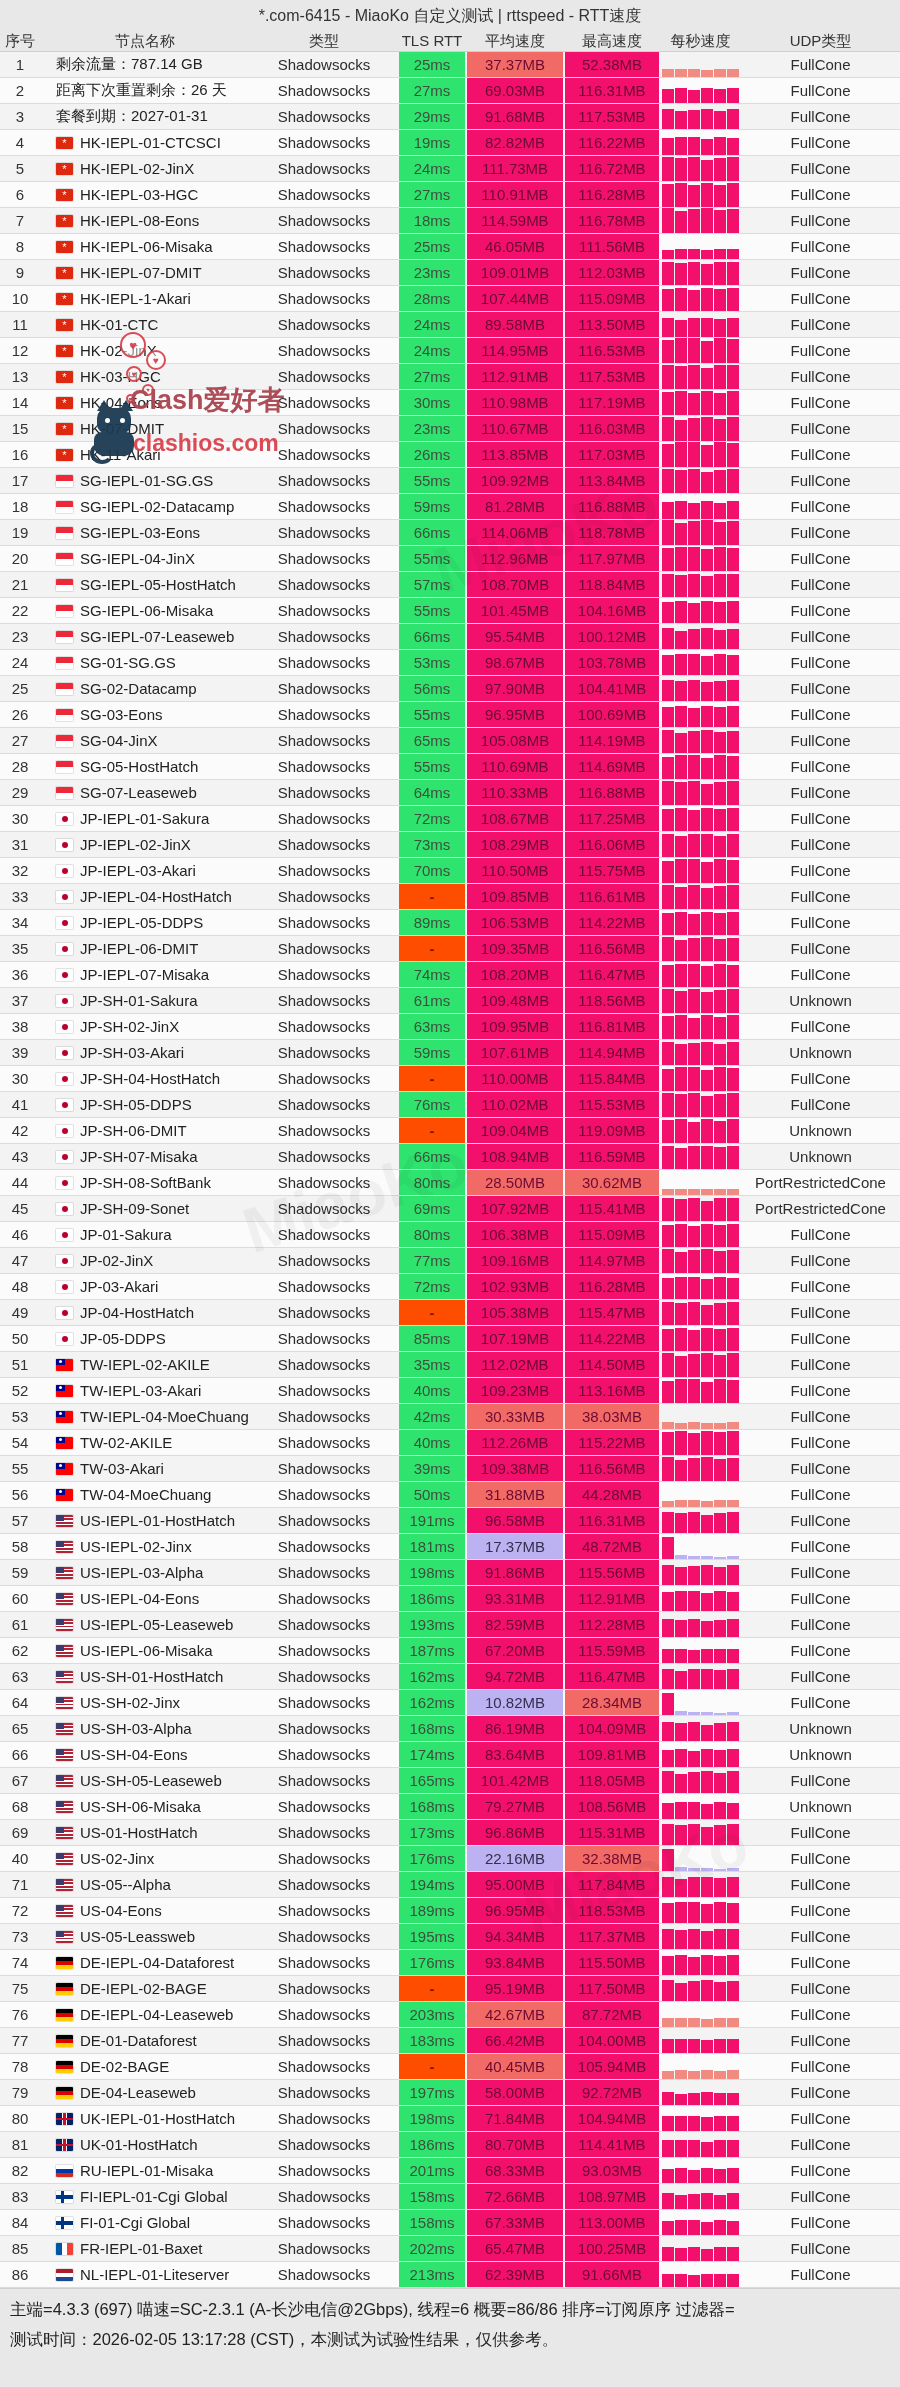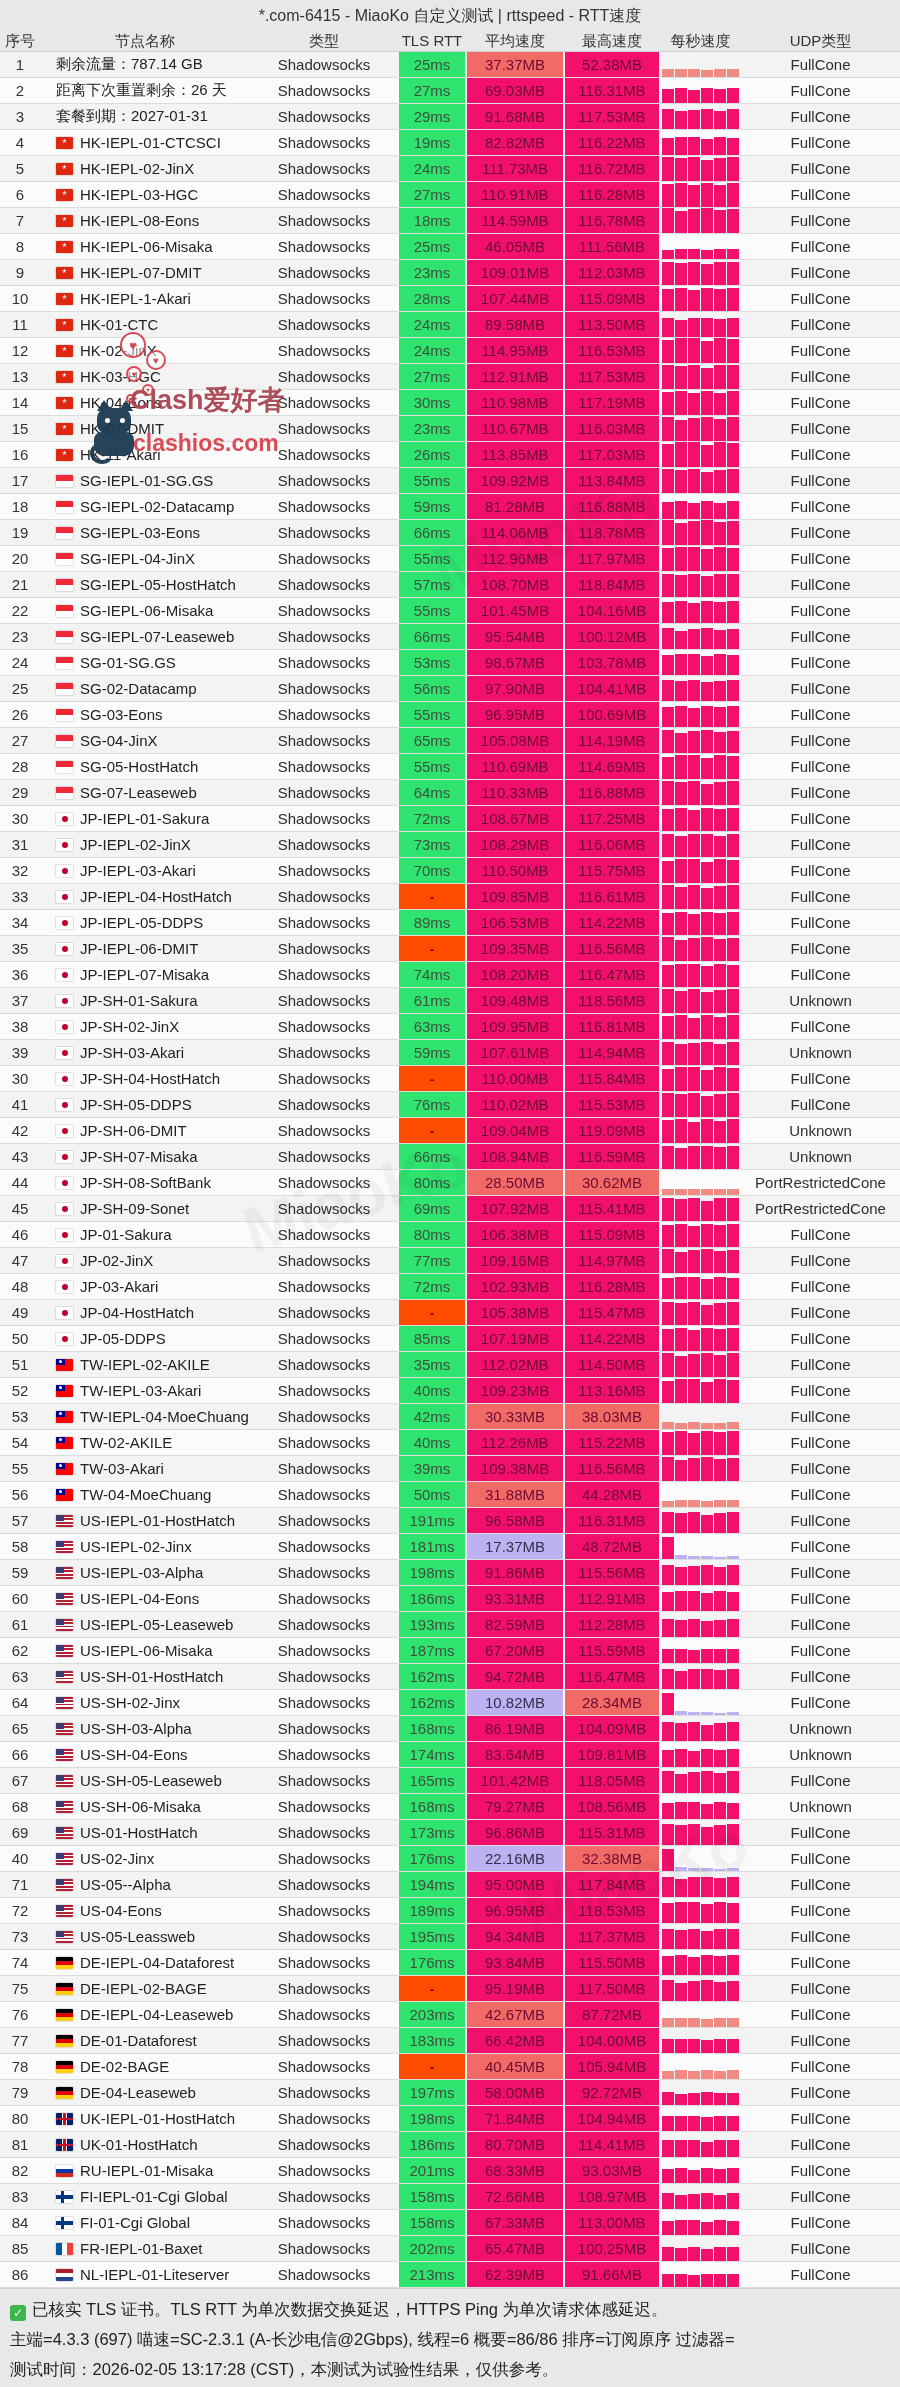--- a/index.html
+++ b/index.html
@@ -2364,20 +2364,17 @@
     </div>
     <div class="wm-title">Clash爱好者</div>
     <div class="wm-site">clashios.com</div>
   </div>
 
   <div class="ghost" style="left:430px;top:500px;">MiaoKo</div>
   <div class="ghost" style="left:240px;top:1160px;">MiaoKo</div>
   <div class="ghost" style="left:520px;top:1840px;">MiaoKo</div>
 
   <div class="footer">
-    <div class="fl">
-      <span class="check">✓</span><span>已核实 TLS 证书。TLS RTT 为单次数据交换延迟，HTTPS Ping 为单次请求体感延迟。</span>
-    </div>
     <div class="fl">主端=4.3.3 (697) 喵速=SC-2.3.1 (A-长沙电信@2Gbps), 线程=6 概要=86/86 排序=订阅原序 过滤器=</div>
     <div class="fl">测试时间：2026-02-05 13:17:28 (CST)，本测试为试验性结果，仅供参考。</div>
   </div>
 
 </div>
 
 </body></html>

